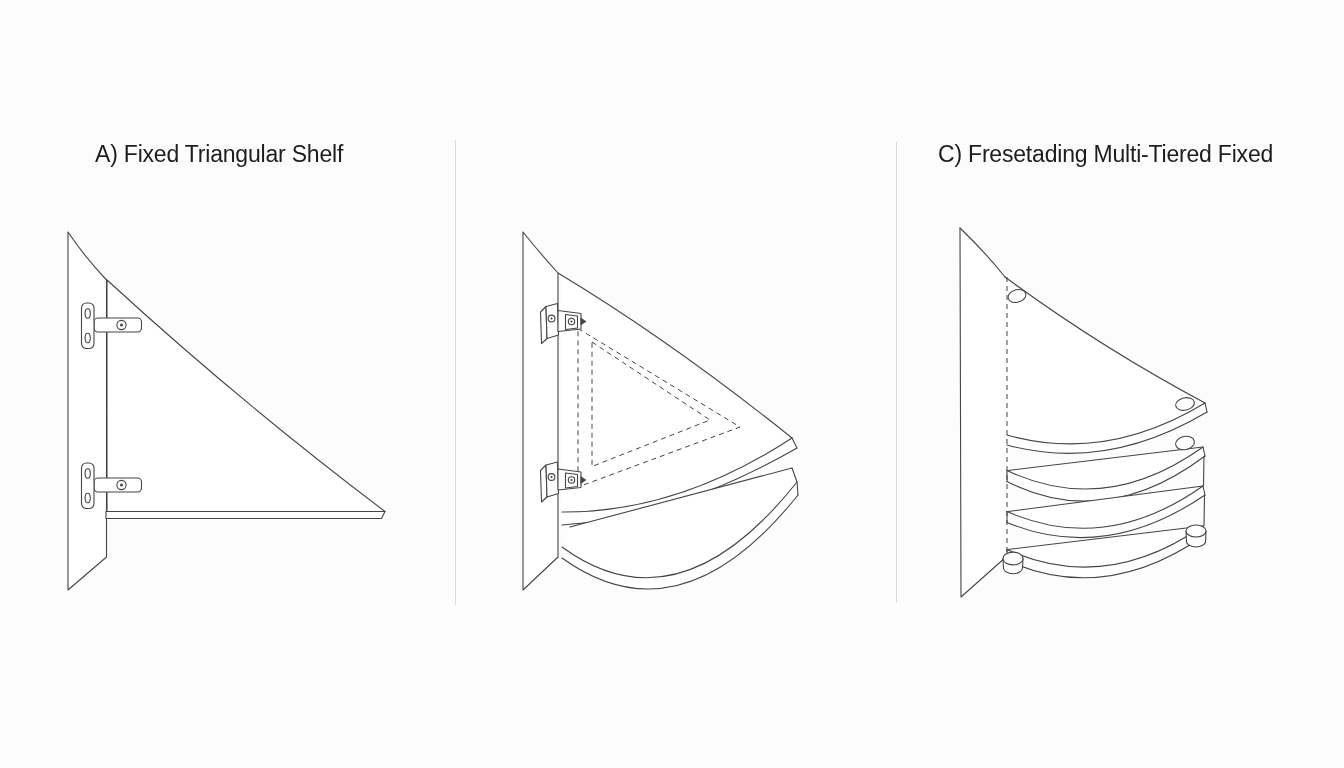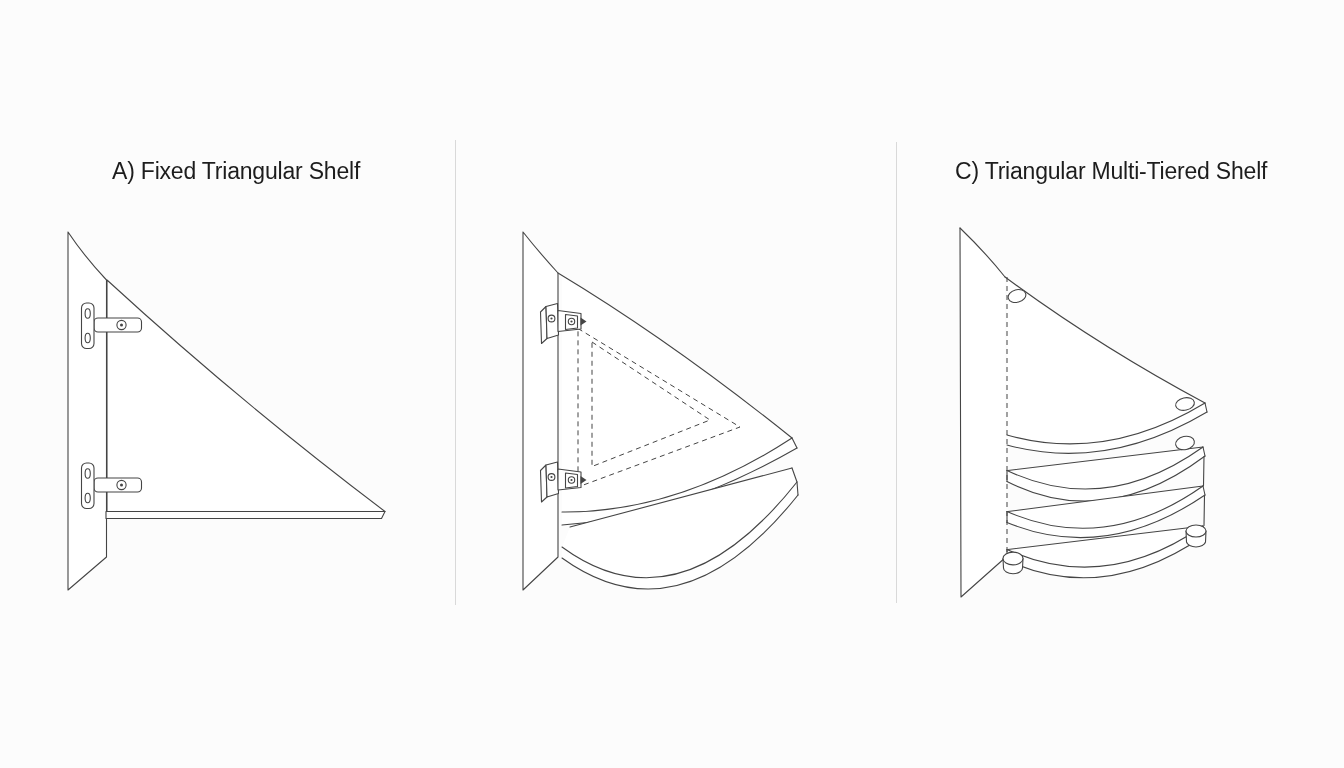--- a/index.html
+++ b/index.html
@@ -1,20 +1,20 @@
 <!DOCTYPE html>
 <html style="--background: #fcfcfc; --surface: #ffffff; --line: #454545; --divider: #d9d9d9; --text: #1d1d1d;"><head>
 <meta charset="utf-8">
 <style>
   html,body{margin:0;padding:0;}
   body{width:1344px;height:768px;overflow:hidden;background:var(--background,#fcfcfc);
        font-family:"Liberation Sans","DejaVu Sans",sans-serif;}
   #canvas{position:relative;width:1344px;height:768px;background:var(--background,#fcfcfc);}
   .panel-title{position:absolute;font-size:23px;line-height:26px;color:var(--text,#1d1d1d);
-       font-weight:400;letter-spacing:-0.2px;white-space:nowrap;margin:17px;}
+       font-weight:400;letter-spacing:-0.2px;white-space:nowrap;margin:0;}
   #title-a{left:95px;top:141px;}
   #title-b{left:497px;top:141px;}
   #title-c{left:938px;top:141px;}
   .divider{position:absolute;width:1px;background:var(--divider,#d9d9d9);}
   #divider-1{left:455px;top:140px;height:465px;}
   #divider-2{left:896px;top:142px;height:461px;}
   svg{position:absolute;display:block;}
   #svg-a{left:40px;top:195px;}
   #svg-b{left:460px;top:195px;}
   #svg-c{left:900px;top:195px;}
@@ -23,21 +23,21 @@
   .solid{fill:var(--surface,#ffffff);stroke:var(--line,#454545);stroke-width:1.1;stroke-linejoin:round;}
   .dash{stroke:var(--line,#454545);stroke-width:1;fill:none;stroke-dasharray:5 4;stroke-linejoin:round;}
   .dot{fill:var(--line,#454545);stroke:none;}
 </style>
 </head>
 <body>
 
 <div id="canvas">
 
   <h2 class="panel-title" id="title-a">A) Fixed Triangular Shelf</h2>
-  <h2 class="panel-title" id="title-c">C) Triangular Multi-Tiered Shelf</h2>
+  <h2 class="panel-title" id="title-c">C) Fresetading Multi-Tiered Fixed</h2>
 
   <div class="divider" id="divider-1"></div>
   <div class="divider" id="divider-2"></div>
 
   <svg id="svg-a" width="380" height="410" viewBox="40 195 380 410">
     <g>
       <path class="solid" d="M68,232 L68,590 L106.5,557 L106.5,280 Q84,256 68,232 Z"></path>
     </g>
     <g>
       <path class="solid" d="M107,280 Q240,402 385,511.5 L107,511.5 Z"></path>

